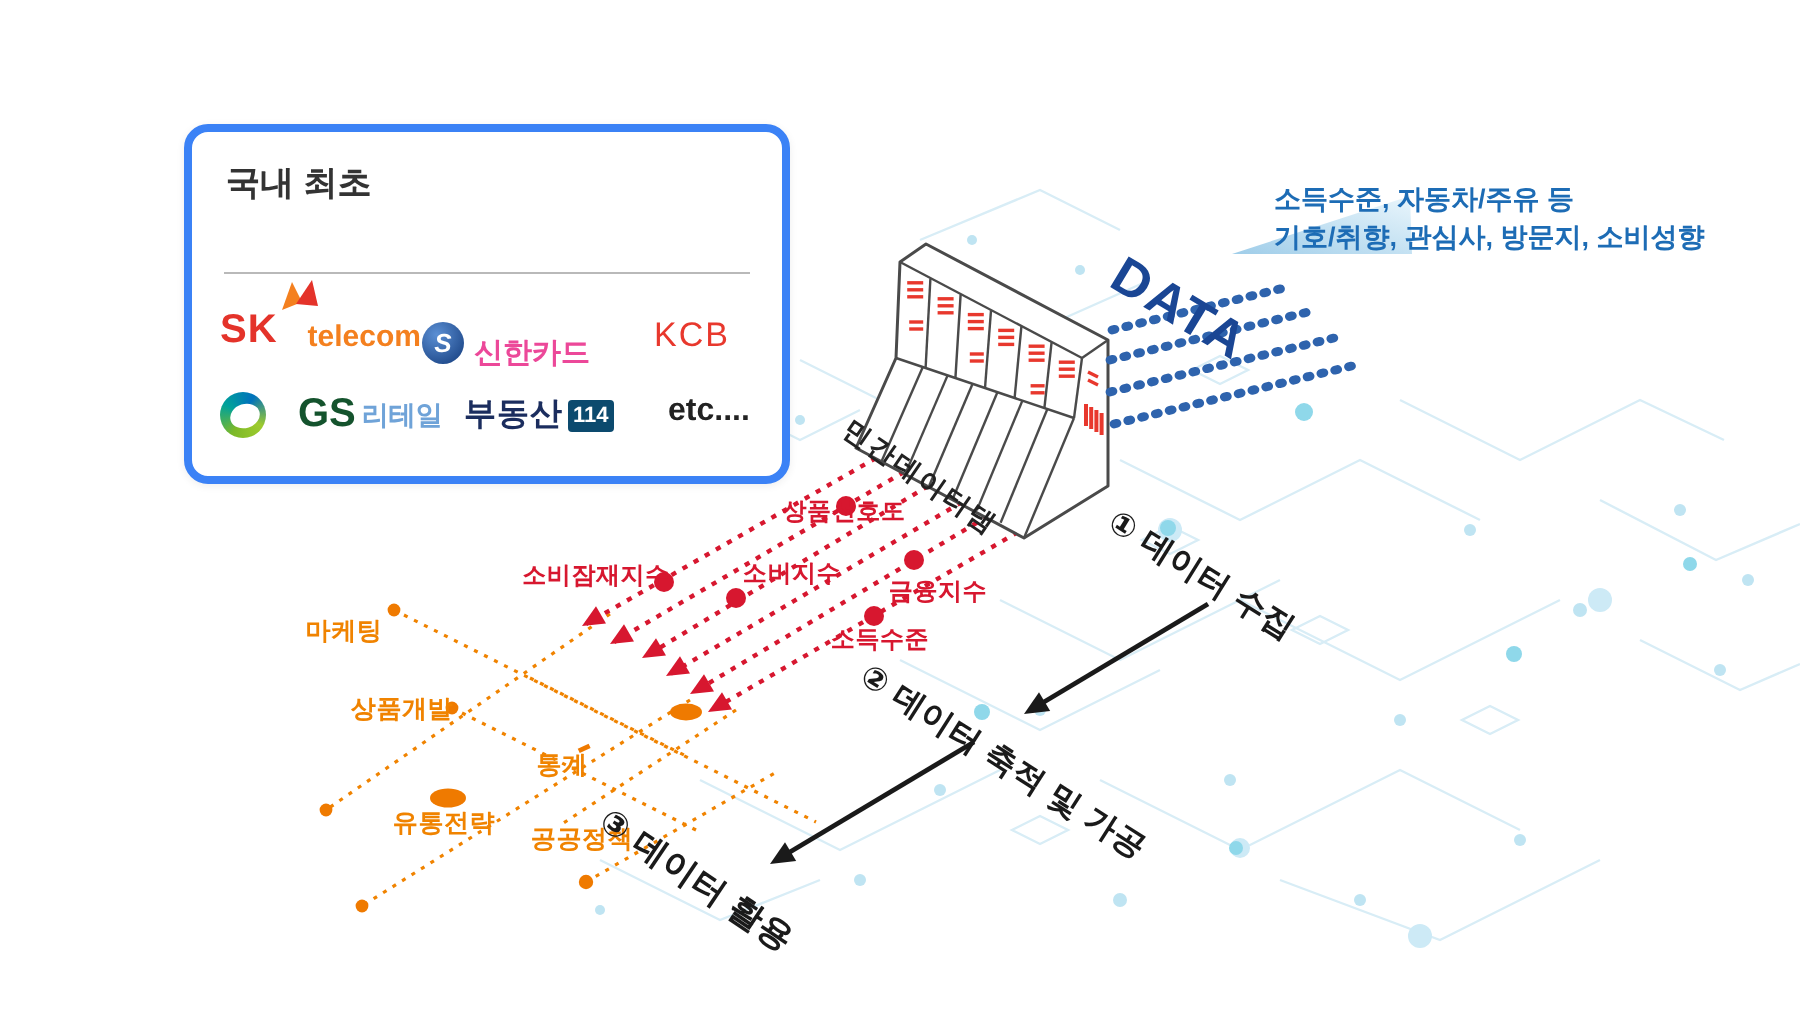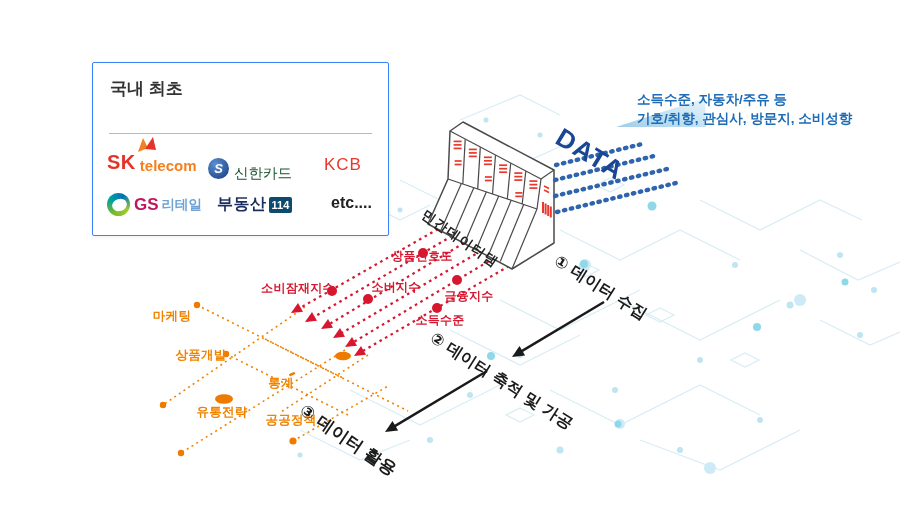--- a/index.html
+++ b/index.html
@@ -12,43 +12,43 @@
   .step{position:absolute;white-space:nowrap;font-size:16px;font-weight:bold;color:#1a1a1a;
         transform-origin:left top;letter-spacing:0.5px;}
   #data-word{position:absolute;left:566px;top:122px;transform:rotate(31deg);transform-origin:left top;
         font-size:26px;font-weight:800;color:#1a4694;letter-spacing:1.5px;white-space:nowrap;}
   #dam-word{position:absolute;left:428px;top:206px;transform:rotate(34.5deg);transform-origin:left top;
         font-size:13.5px;font-weight:800;color:#222;letter-spacing:1.5px;white-space:nowrap;}
   #attrs{position:absolute;left:637px;top:90px;width:250px;color:#1d6cb5;
         font-size:13.5px;font-weight:bold;line-height:19px;}
   
   #card{position:absolute;left:92px;top:62px;width:295px;height:172px;background:#fff;
-        border:1px solid #3b82f6;border-radius:2px;box-shadow:0 1px 4px rgba(0,0,0,0.07);}
+        border:4px solid #3b82f6;border-radius:12px;box-shadow:0 1px 4px rgba(0,0,0,0.07);}
   #card .t1{position:absolute;left:17px;top:14px;font-size:17px;font-weight:bold;color:#333;}
   #card .t2{position:absolute;left:17px;top:38px;font-size:17px;font-weight:bold;color:#333;}
   #card .divider{position:absolute;left:16px;right:16px;top:70px;height:1px;background:#b9b9b9;}
   .logo{position:absolute;display:flex;align-items:center;}
   #logo-sk{left:14px;top:88px;}
   #logo-sk .sk{font-size:20px;font-weight:800;color:#e4332a;letter-spacing:0.5px;}
-  #logo-sk .tel{font-size:15px;font-weight:600;color:#f4801f;margin-left:4px;margin-top:6px;}
+  #logo-sk .tel{font-size:15px;font-weight:600;color:#f4801f;margin-left:15px;margin-top:6px;}
   #logo-sk .fly{position:absolute;left:28px;top:-15px;}
   #logo-shinhan{left:115px;top:90px;}
   .shinhan-ball{width:21px;height:21px;border-radius:50%;
         background:radial-gradient(circle at 35% 30%,#5b8fd4,#123a7a);color:#fff;
         font-size:13px;font-weight:bold;font-style:italic;display:flex;align-items:center;justify-content:center;}
-  #logo-shinhan .nm{font-size:14.5px;font-weight:normal;color:#14532d;margin-left:5px;margin-top:11px;}
+  #logo-shinhan .nm{font-size:14.5px;font-weight:bold;color:#ec4899;margin-left:5px;margin-top:11px;}
   #logo-kcb{left:231px;top:92px;font-size:17px;font-weight:400;color:#e8382d;letter-spacing:1px;}
   #logo-gs{left:14px;top:130px;}
   .gs-ball{width:23px;height:23px;border-radius:50%;
         background:conic-gradient(from 210deg,#7cb928,#00a29a,#0072bc,#9ecb2d,#7cb928);position:relative;}
   .gs-ball::after{content:"";position:absolute;left:5px;top:6px;width:15px;height:12px;border-radius:50%;
         background:#fff;transform:rotate(-18deg);}
-  #logo-gs .gs{font-size:17px;font-weight:800;color:#be185d;margin-left:4px;}
+  #logo-gs .gs{font-size:20px;font-weight:800;color:#14532d;margin-left:16px;}
   #logo-gs .rt{font-size:13.5px;font-weight:600;color:#6fa3d8;margin-left:3px;}
-  #logo-bd{left:124px;top:131px;align-items:center;}
+  #logo-bd{left:136px;top:131px;align-items:center;}
   #logo-bd .bd{font-size:16px;font-weight:900;color:#1b2d5e;letter-spacing:0.5px;}
   #logo-bd .b114{margin-left:2px;background:#0c4a6e;color:#fff;font-size:11px;font-weight:bold;
         padding:2px 3px;border-radius:2px;}
   #logo-etc{left:238px;top:131px;font-size:16px;font-weight:bold;color:#222;}
 </style>
 </head>
 <body>
 
 <div id="stage">
 

